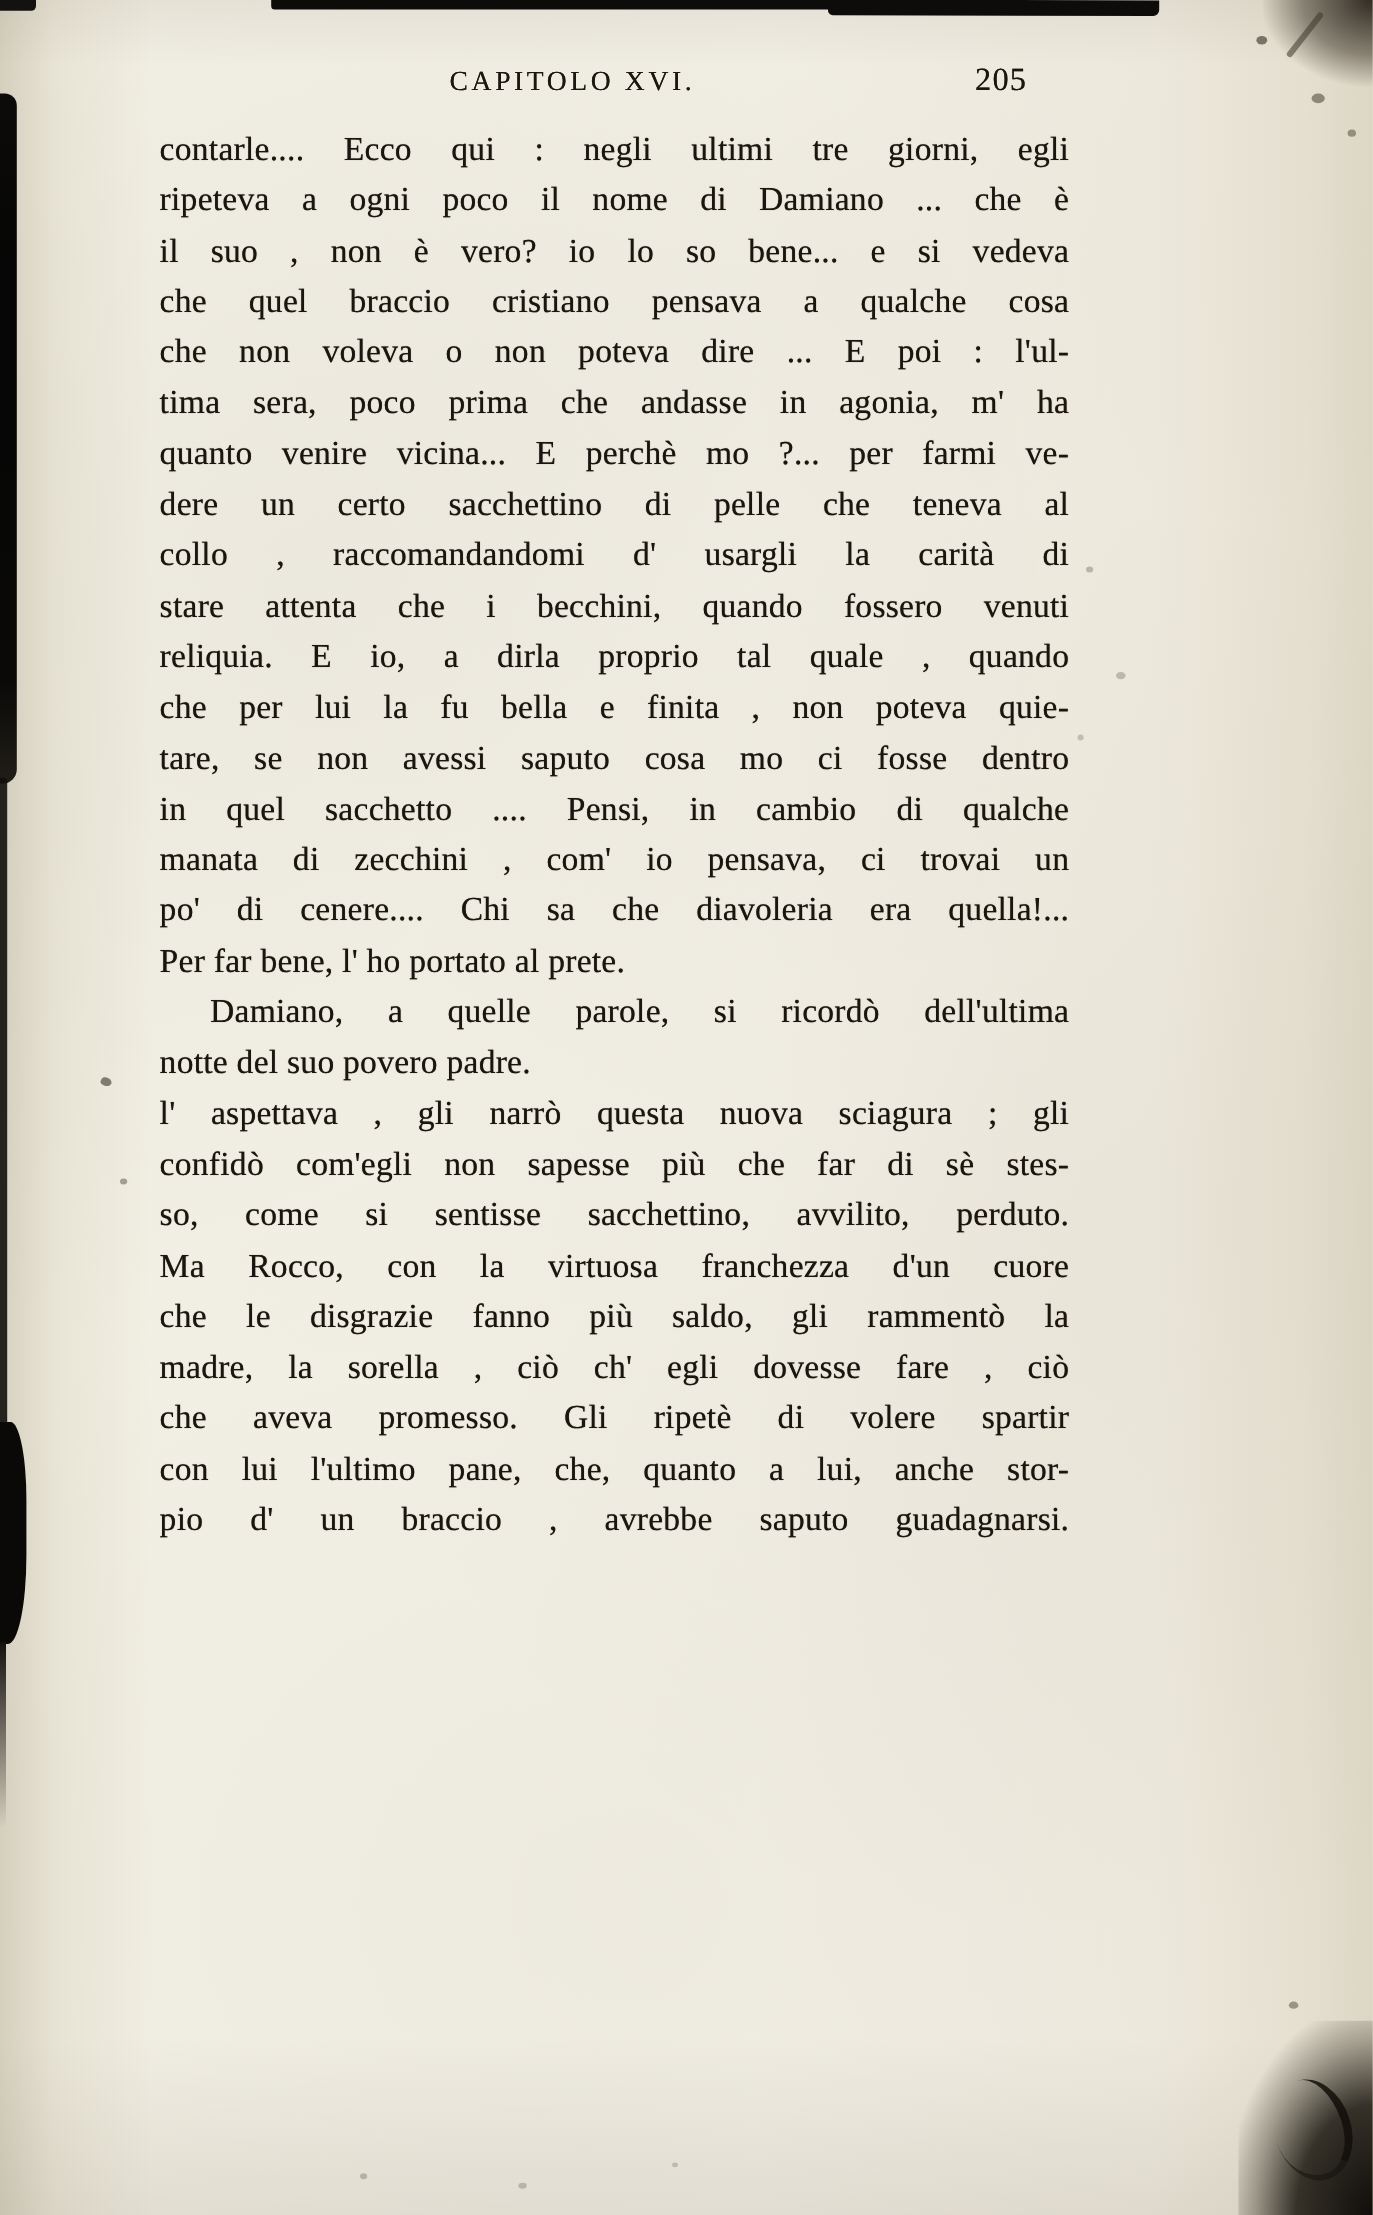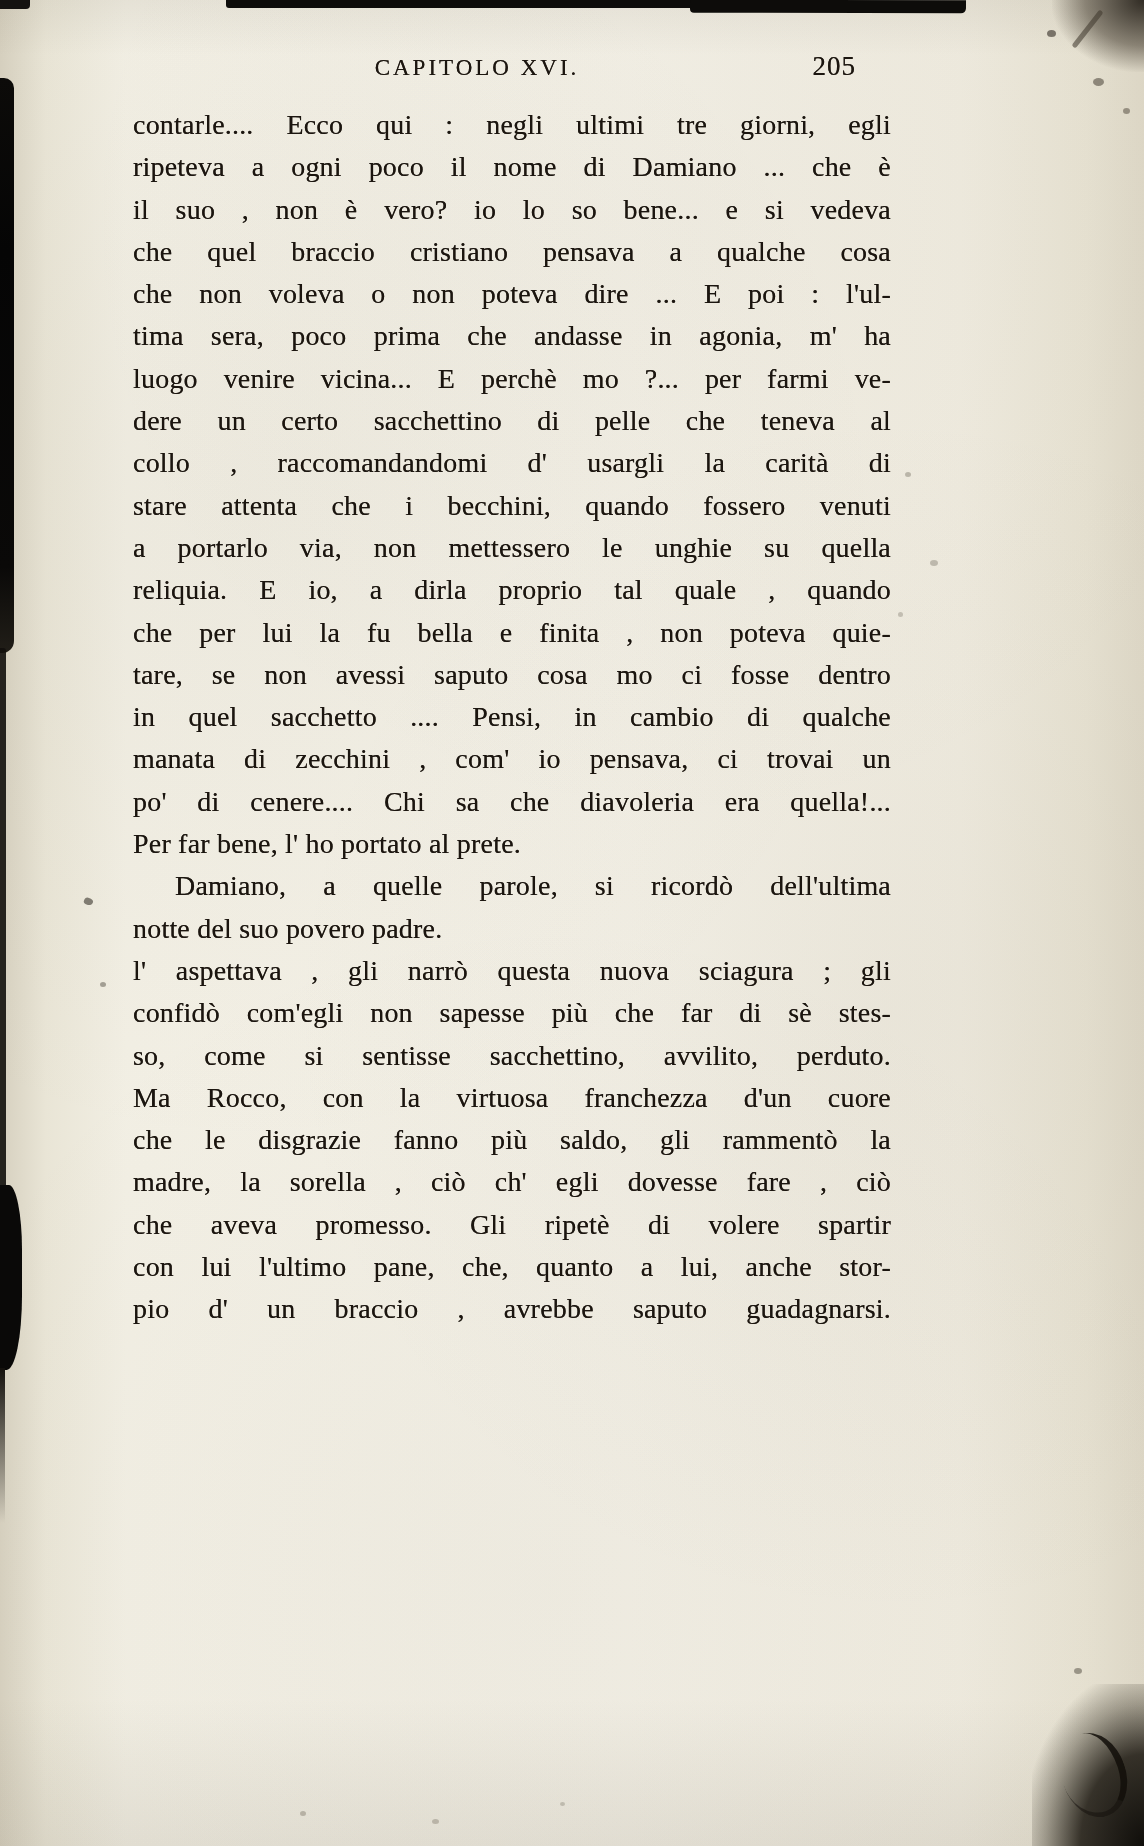--- a/index.html
+++ b/index.html
@@ -89,25 +89,24 @@
     <div class="pagenum">205</div>
   </header>
 
   <main class="text-block">
     <div class="line">contarle.... Ecco qui : negli ultimi tre giorni, egli</div>
     <div class="line">ripeteva a ogni poco il nome di Damiano ... che è</div>
     <div class="line">il suo , non è vero? io lo so bene... e si vedeva</div>
     <div class="line">che quel braccio cristiano pensava a qualche cosa</div>
     <div class="line">che non voleva o non poteva dire ... E poi : l'ul-</div>
     <div class="line">tima sera, poco prima che andasse in agonia, m' ha</div>
-    <div class="line">luogo venire vicina... E perchè mo ?... per farmi ve-</div>
+    <div class="line">quanto venire vicina... E perchè mo ?... per farmi ve-</div>
     <div class="line">dere un certo sacchettino di pelle che teneva al</div>
     <div class="line">collo , raccomandandomi d' usargli la carità di</div>
     <div class="line">stare attenta che i becchini, quando fossero venuti</div>
-    <div class="line">a portarlo via, non mettessero le unghie su quella</div>
     <div class="line">reliquia. E io, a dirla proprio tal quale , quando</div>
     <div class="line">che per lui la fu bella e finita , non poteva quie-</div>
     <div class="line">tare, se non avessi saputo cosa mo ci fosse dentro</div>
     <div class="line">in quel sacchetto .... Pensi, in cambio di qualche</div>
     <div class="line">manata di zecchini , com' io pensava, ci trovai un</div>
     <div class="line">po' di cenere.... Chi sa che diavoleria era quella!...</div>
     <div class="line no-just">Per far bene, l' ho portato al prete.</div>
     <div class="line indent">Damiano, a quelle parole, si ricordò dell'ultima</div>
     <div class="line no-just">notte del suo povero padre.</div>
     <div class="line">l' aspettava , gli narrò questa nuova sciagura ; gli</div>

